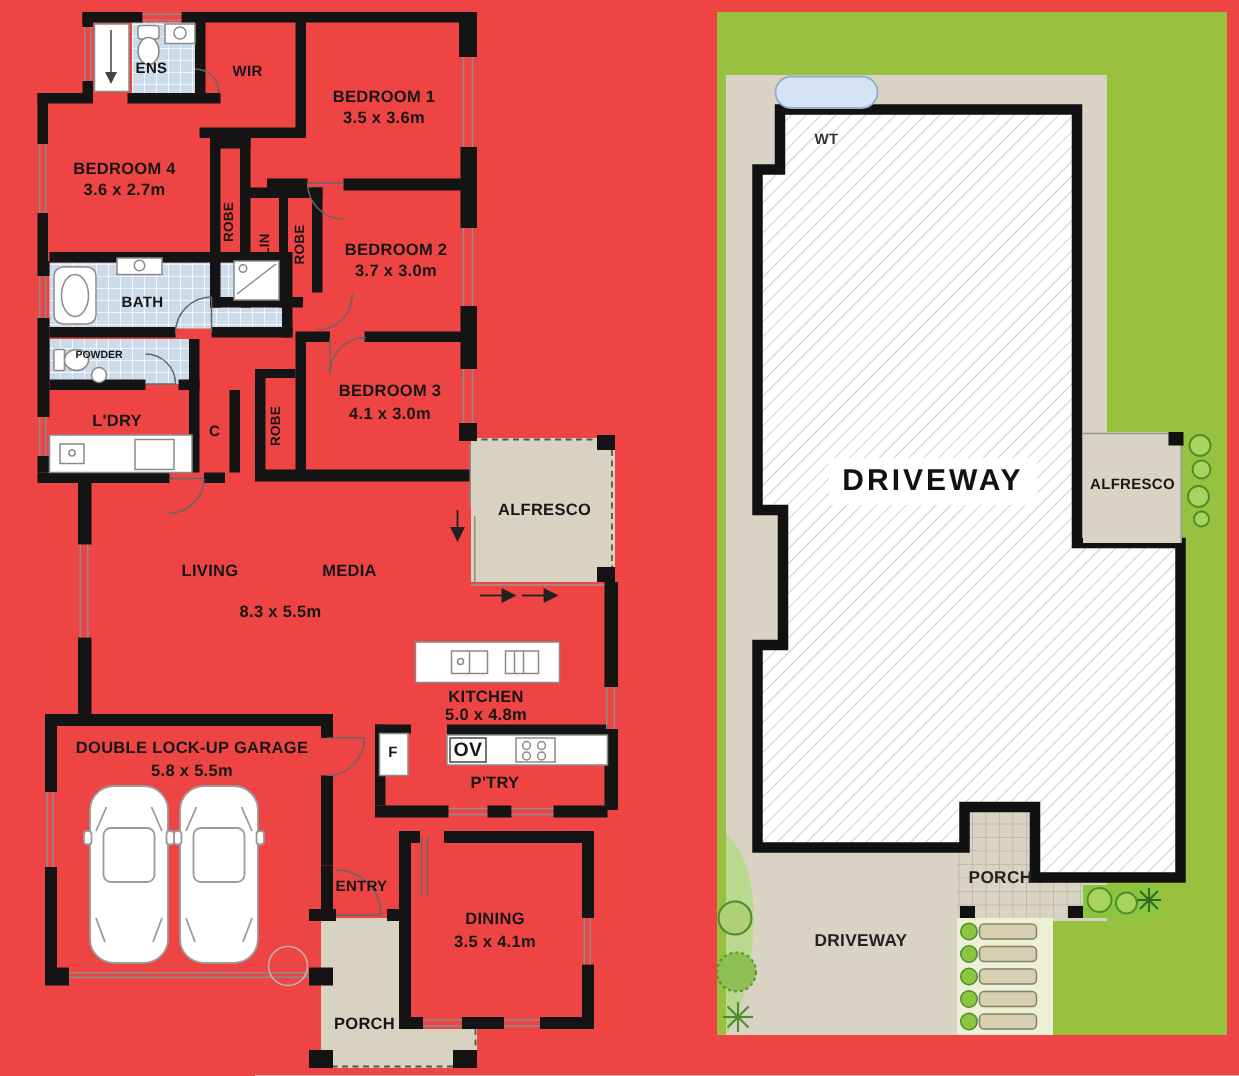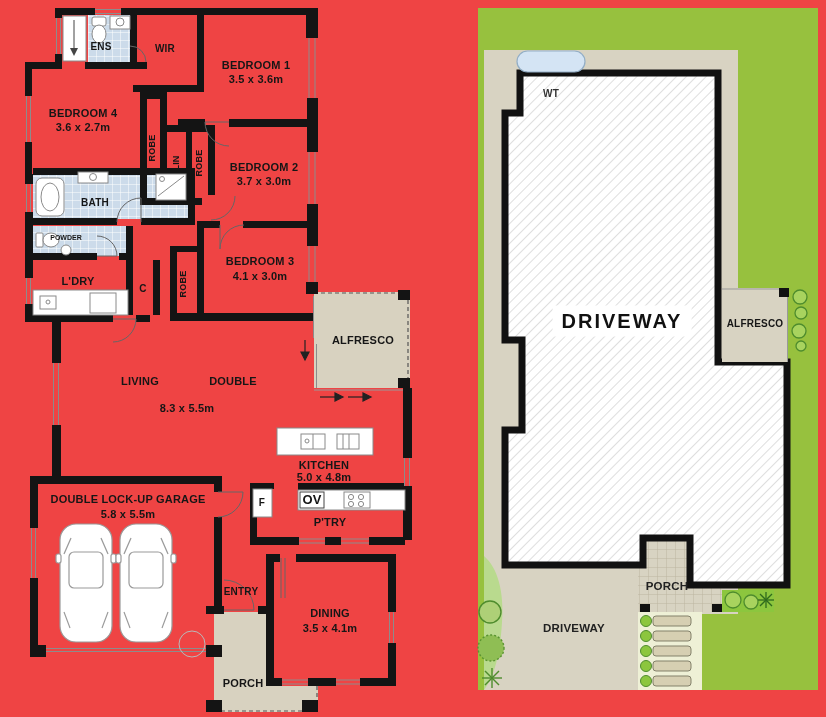--- a/index.html
+++ b/index.html
@@ -365,21 +365,21 @@
 <div class="lbl" style="left:264px;top:182px">3.7 x 3.0m</div>
 <div class="lbl sz10" style="left:95px;top:203px">BATH</div>
 <div class="lbl sz7" style="left:66px;top:238px">POWDER</div>
 <div class="lbl" style="left:78px;top:282px">L'DRY</div>
 <div class="lbl sz10" style="left:143px;top:289px">C</div>
 <div class="lbl rot sz9" style="left:184px;top:284px">ROBE</div>
 <div class="lbl" style="left:260px;top:262px">BEDROOM 3</div>
 <div class="lbl" style="left:260px;top:277px">4.1 x 3.0m</div>
 <div class="lbl" style="left:363px;top:341px">ALFRESCO</div>
 <div class="lbl" style="left:140px;top:382px">LIVING</div>
-<div class="lbl" style="left:233px;top:382px">DOUBLE</div>
+<div class="lbl" style="left:233px;top:382px">MEDIA</div>
 <div class="lbl" style="left:187px;top:409px">8.3 x 5.5m</div>
 <div class="lbl" style="left:324px;top:466px">KITCHEN</div>
 <div class="lbl" style="left:324px;top:478px">5.0 x 4.8m</div>
 <div class="lbl sz8" style="left:312px;top:500px">OV</div>
 <div class="lbl sz10" style="left:262px;top:503px">F</div>
 <div class="lbl" style="left:330px;top:523px">P'TRY</div>
 <div class="lbl" style="left:128px;top:500px">DOUBLE LOCK-UP GARAGE</div>
 <div class="lbl" style="left:128px;top:515px">5.8 x 5.5m</div>
 <div class="lbl sz10" style="left:241px;top:592px">ENTRY</div>
 <div class="lbl" style="left:330px;top:614px">DINING</div>

